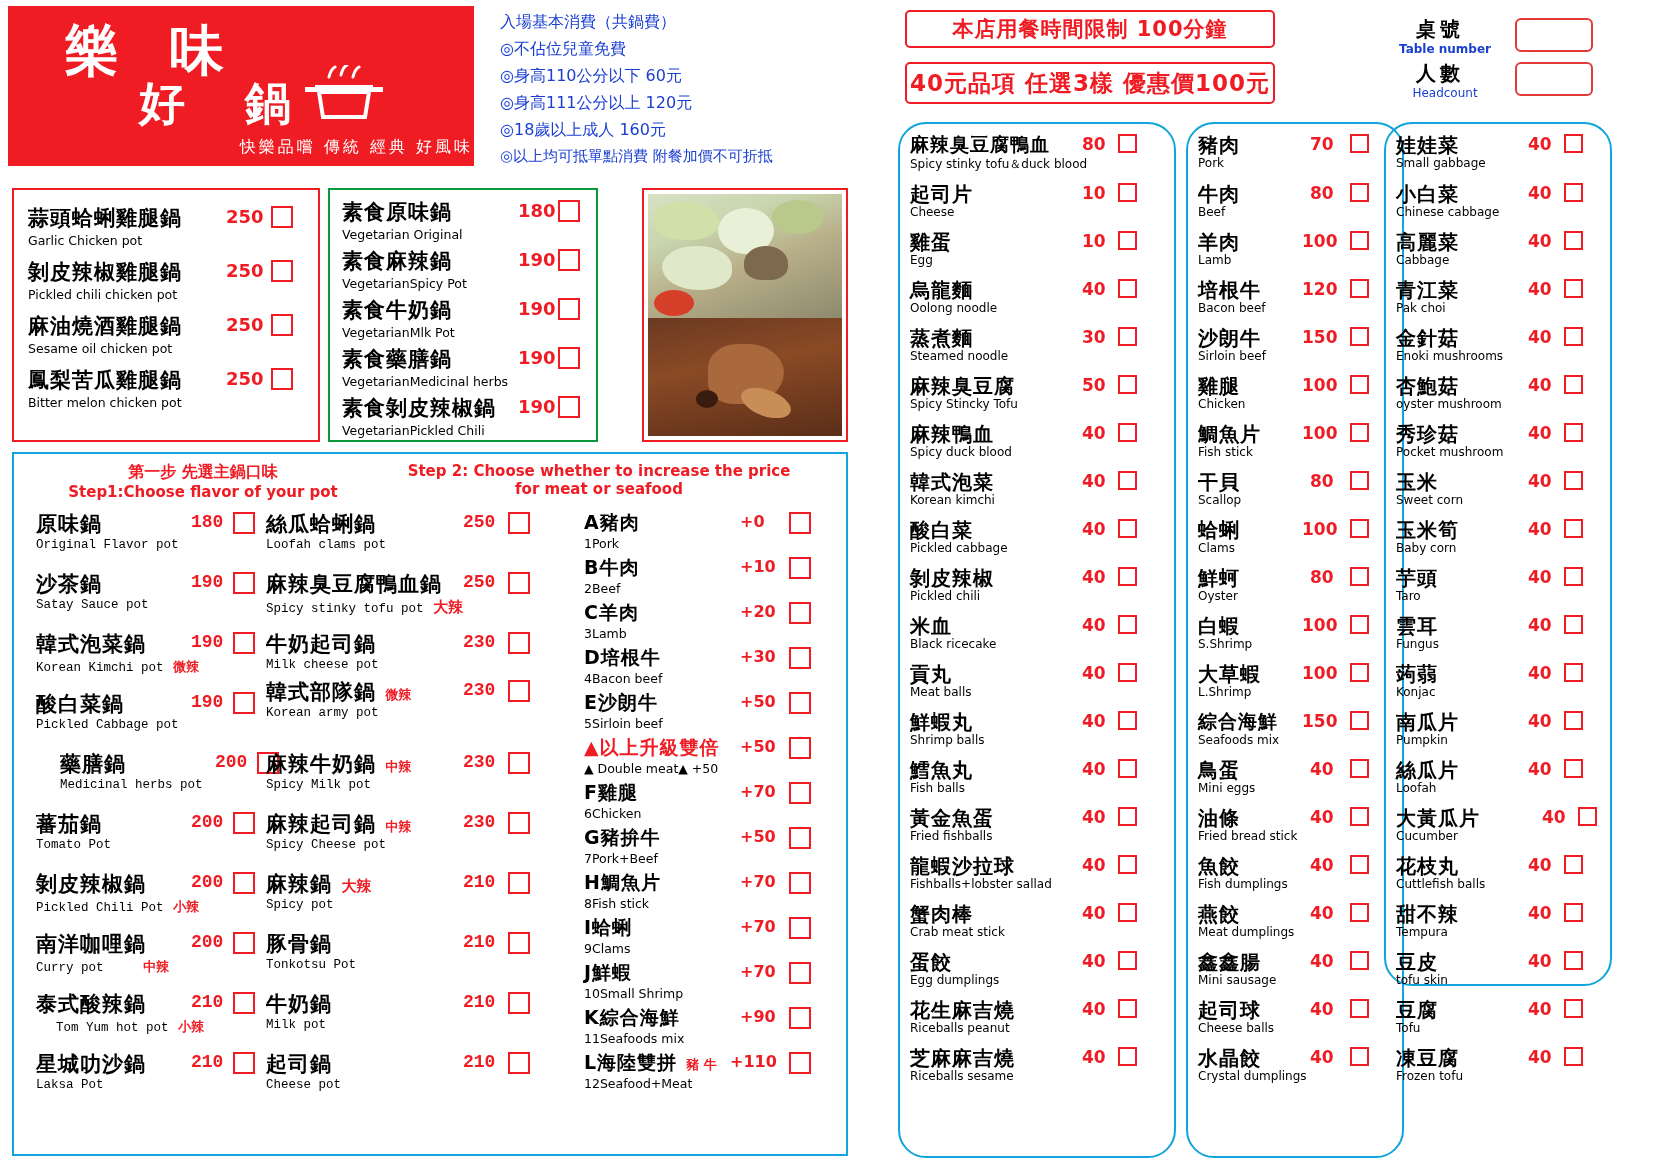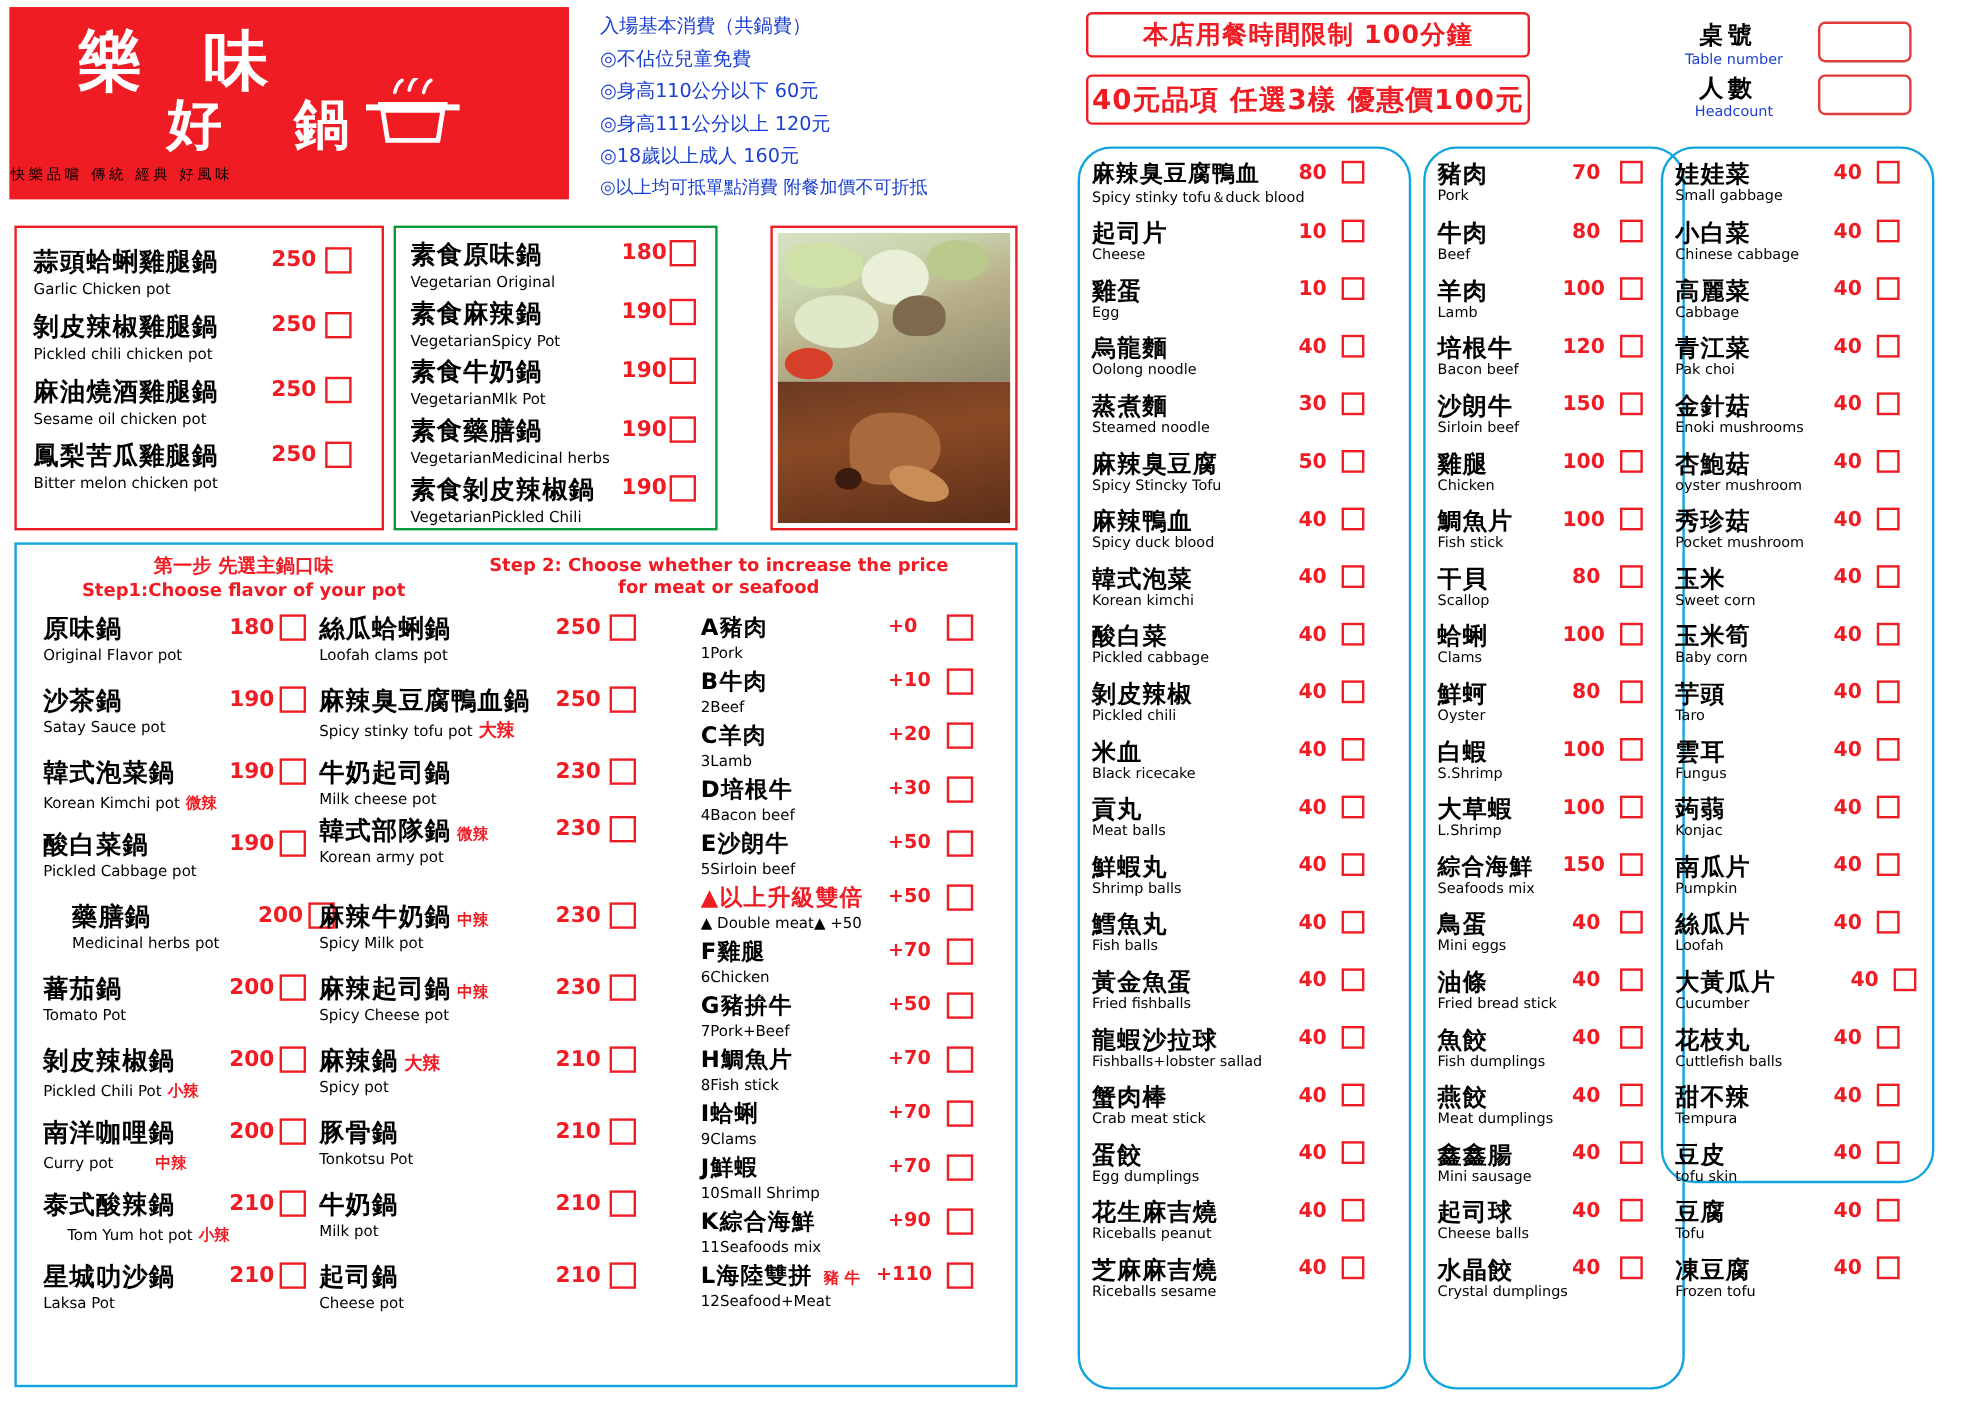--- a/index.html
+++ b/index.html
@@ -23,22 +23,22 @@
     position:absolute; left:56px; top:8px;
     font-size:54px; color:#fff; font-weight:bold; letter-spacing:16px;
     font-family:"DejaVu Sans","Liberation Sans",sans-serif;
   }
   .logo-ch2{
     position:absolute; left:130px; top:66px;
     font-size:46px; color:#fff; font-weight:bold; letter-spacing:22px;
   }
   .pot-icon{ position:absolute; left:290px; top:58px; }
   .logo-sub{
-    position:absolute; left:0; right:0; top:130px; text-align:left;
-    color:#000000; font-size:12px; letter-spacing:3px;
+    position:absolute; left:0; right:0; top:130px; text-align:right;
+    color:#ffffff; font-size:16px; letter-spacing:3px;
   }
 
   
   .entry{
     position:absolute; left:500px; top:8px; width:340px;
     color:#1a3fd0; font-size:16px; line-height:27px;
   }
   .entry div{ white-space:nowrap; }
 
   
@@ -92,21 +92,21 @@
   .ph-meat{ position:absolute; left:60px; top:150px; width:76px; height:60px; background:#a9693c; border-radius:45% 55% 60% 40%; }
   .ph-meat2{ position:absolute; left:92px; top:196px; width:52px; height:26px; background:#c98d58; border-radius:50%; transform:rotate(20deg);}
   .ph-date{ position:absolute; left:48px; top:196px; width:22px; height:18px; background:#3a1b10; border-radius:50%; }
 
   
   .main-box{ position:absolute; left:12px; top:452px; width:836px; height:704px; }
   .step{ position:absolute; text-align:center; color:#ef1c24; font-weight:bold; }
   .step .s-zh{ font-size:16px; }
   .step .s-en{ font-size:15px; }
 
-  .flavor{ position:absolute; }
+  .flavor{ position:absolute;font-family:Liberation Mono, monospace; }
   .flavor .zh{ font-size:21px; }
   .flavor .en{ font-size:12.5px; }
   .spicy{ color:#ef1c24; font-size:13px; font-weight:bold; }
   .spicy-big{ color:#ef1c24; font-size:15px; font-weight:bold; }
 
   .meat .zh{ font-size:19px; }
   .meat .en{ font-size:12.5px; }
   .plus{ color:#ef1c24; font-size:16px; font-weight:bold; }
 
   
@@ -152,21 +152,21 @@
     <div>◎身高111公分以上  120元</div>
     <div>◎18歲以上成人  160元</div>
     <div style="font-size:15px;">◎以上均可抵單點消費 附餐加價不可折抵</div>
   </div>
 
   <div class="notice1">本店用餐時間限制 100分鐘</div>
   <div class="notice2">40元品項 任選3樣 優惠價100元</div>
 
   <div class="field" style="left:1385px; top:16px; width:250px; height:48px;">
     <div class="fl-ch" style="position:absolute;left:0;top:0;width:110px;">桌號</div>
-    <div class="fl-en" style="position:absolute;left:0;top:26px;width:120px;">Table  number</div>
+    <div class="fl-en" style="position:absolute;left:0;top:26px;width:120px;font-weight:bold;">Table  number</div>
     <div class="fbox" style="left:130px; top:2px;"></div>
   </div>
   <div class="field" style="left:1385px; top:60px; width:250px; height:48px;">
     <div class="fl-ch" style="position:absolute;left:0;top:0;width:110px;">人數</div>
     <div class="fl-en" style="position:absolute;left:0;top:26px;width:120px;">Headcount</div>
     <div class="fbox" style="left:130px; top:2px;"></div>
   </div>
 
   <div class="chicken-box box-red">
     <div class="ck-item" style="left:14px; top:14px;">

